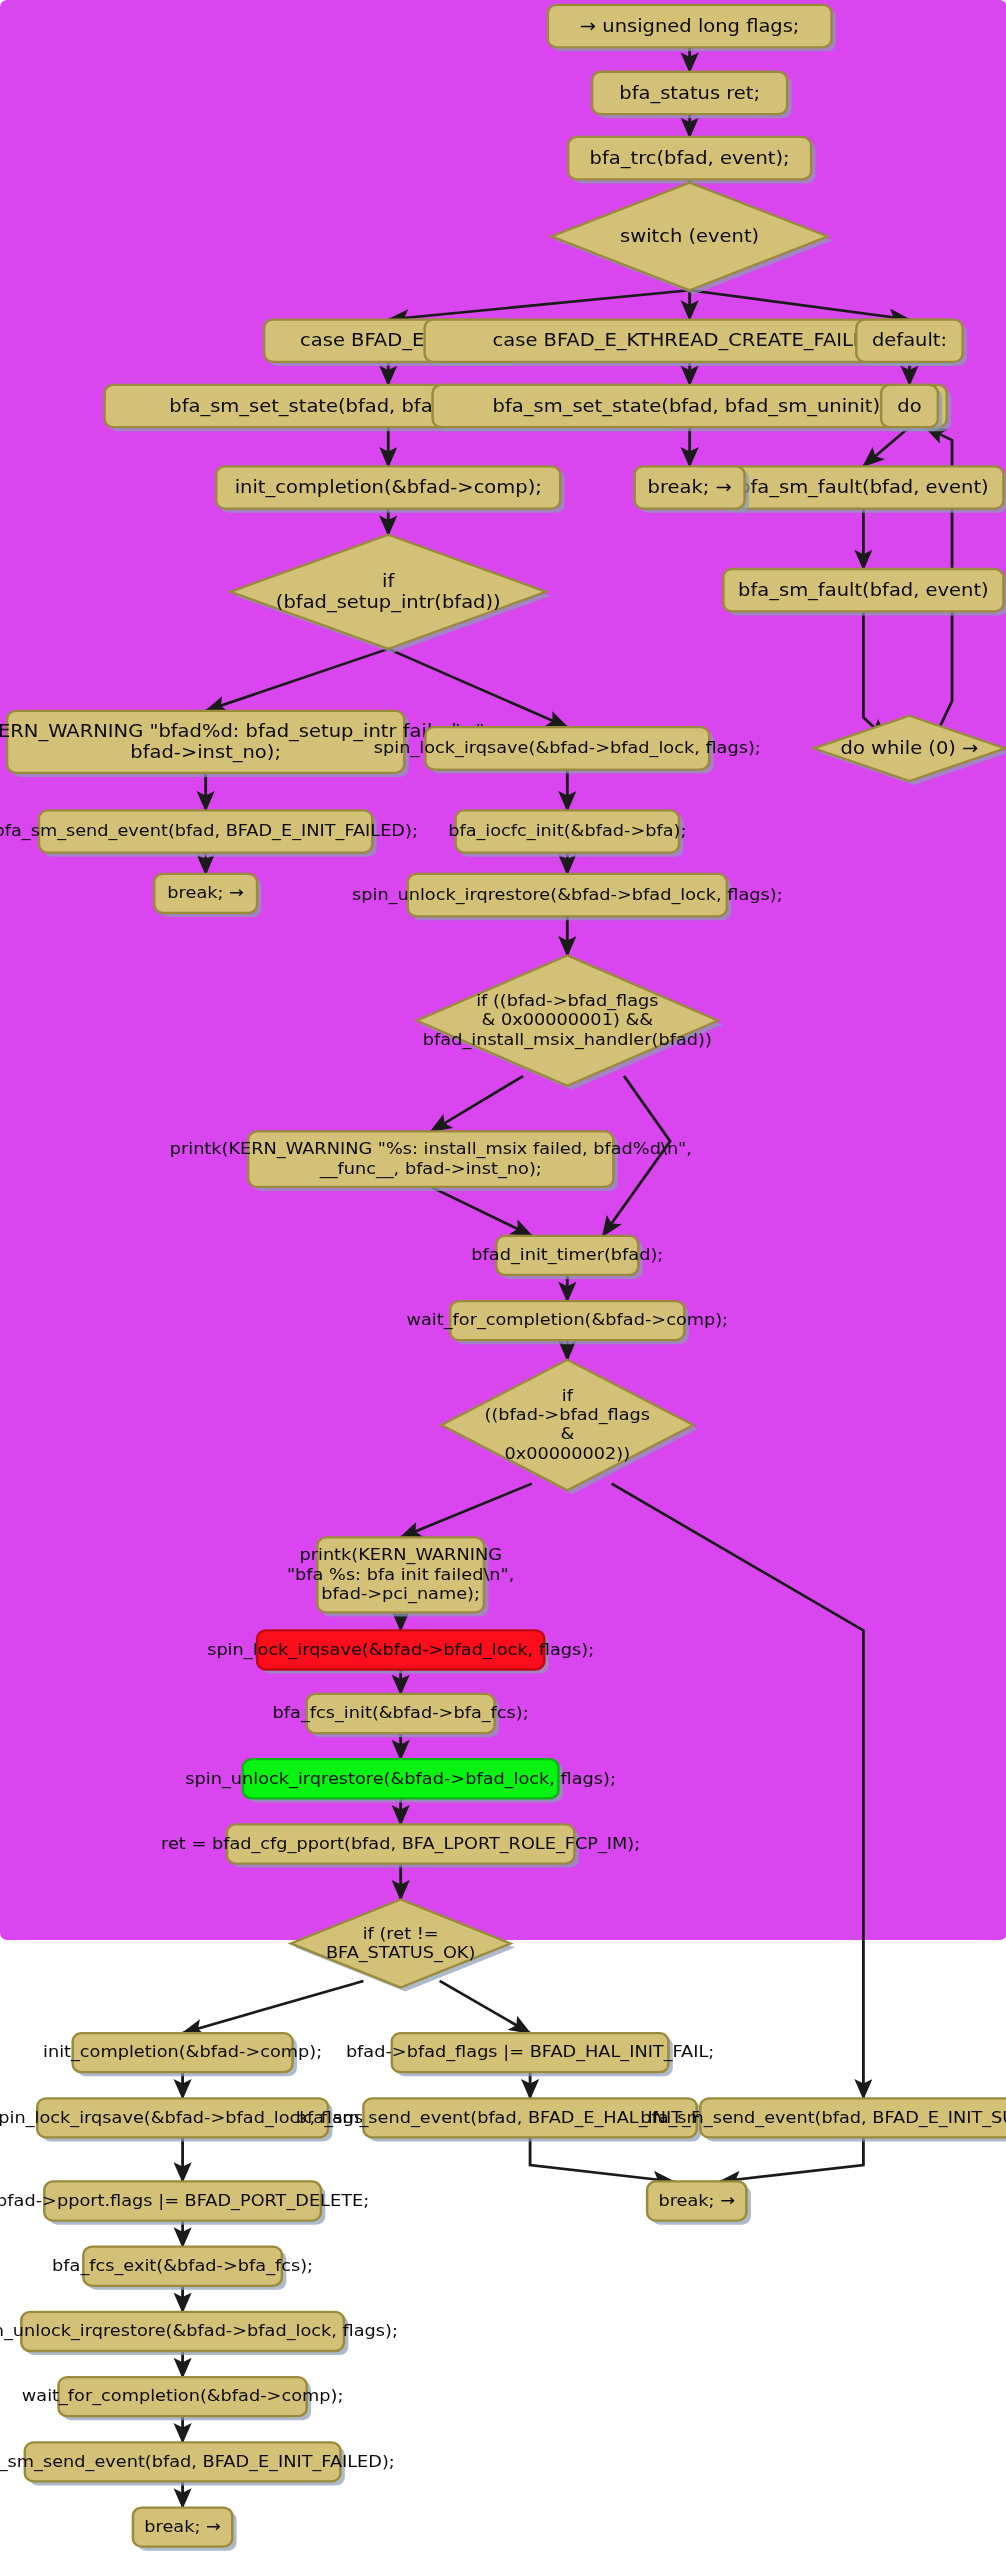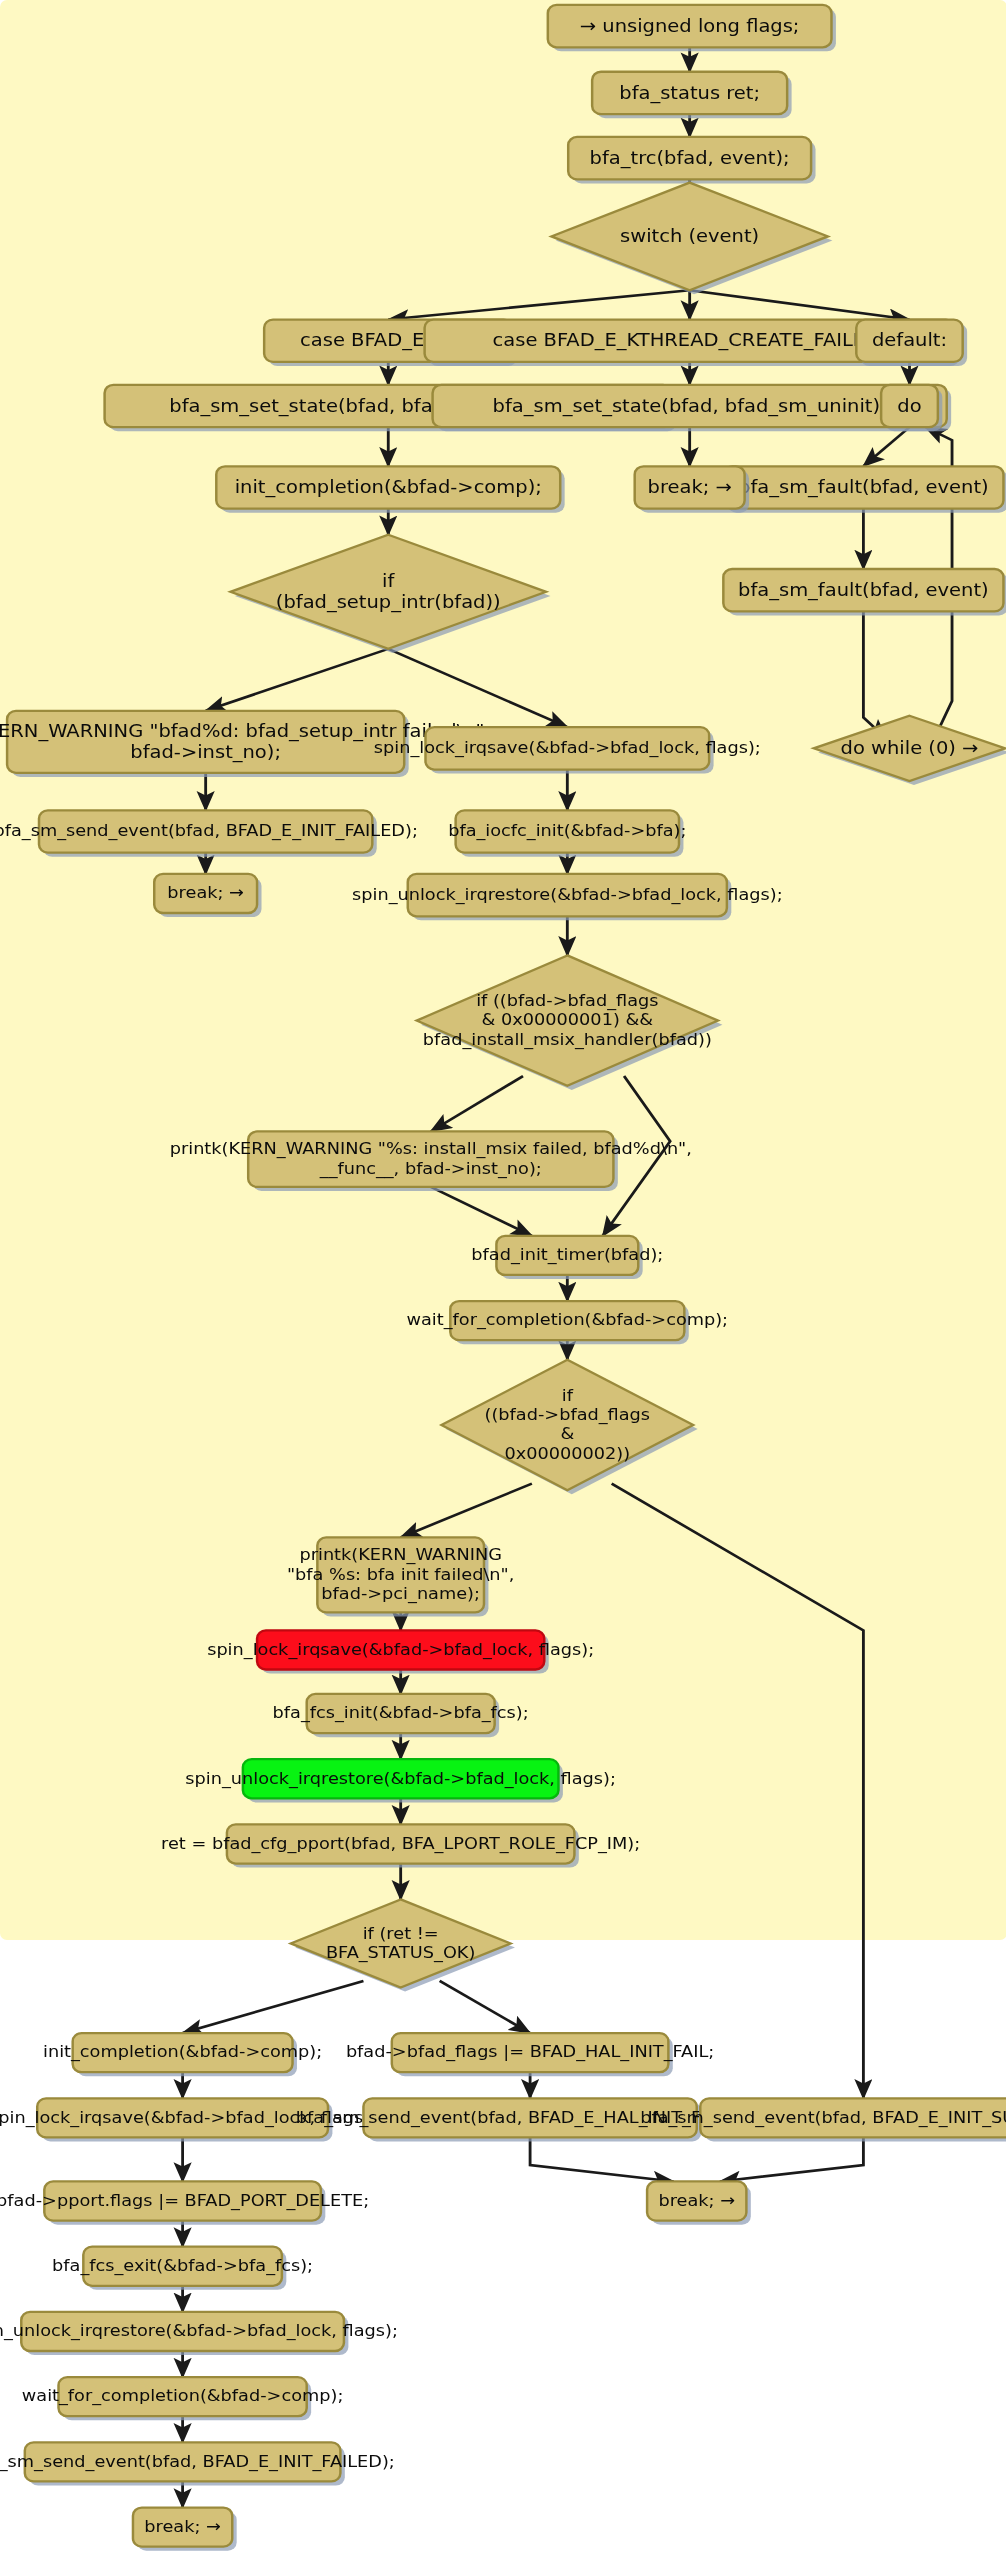--- a/index.html
+++ b/index.html
@@ -10,21 +10,21 @@
   body {
     width: 1007px;
     height: 2576px;
     font-family: "DejaVu Sans", sans-serif;
     overflow: hidden;
   }
   #flow-root {
     position: relative;
     width: 1007px;
     height: 1940px;
-    background: #fef9c3;
+    background: #d946ef;
     border-radius: 7px;
   }
   svg#flow-svg {
     position: absolute;
     left: 0;
     top: 0;
     width: 1007px;
     height: 2576px;
     display: block;
   }

